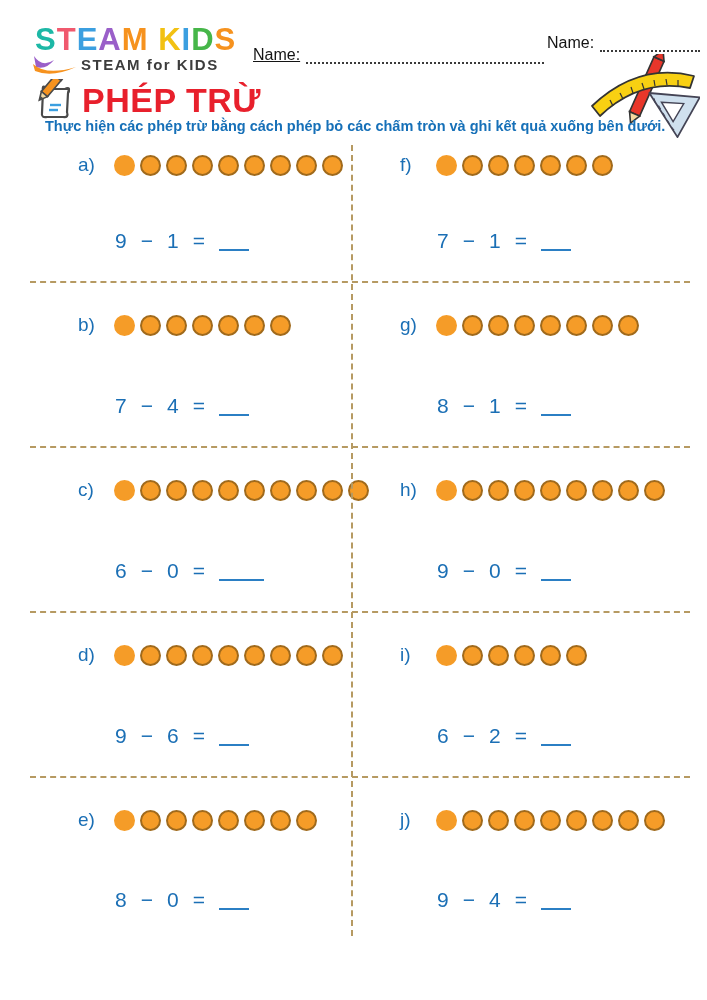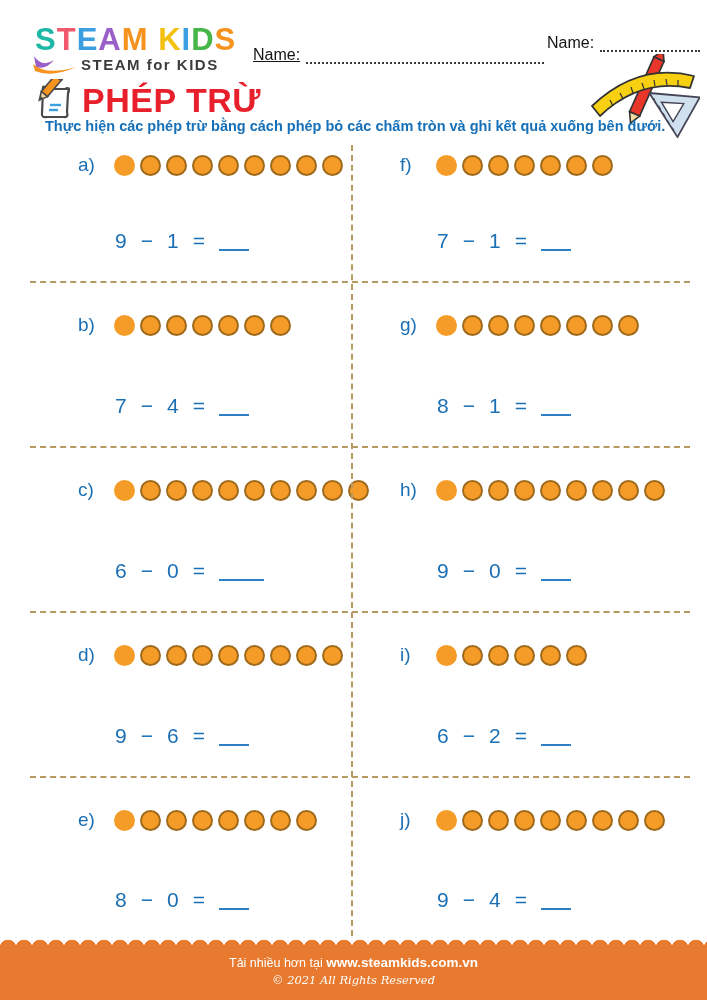--- a/index.html
+++ b/index.html
@@ -351,24 +351,14 @@
             <span>9</span>
             <span>−</span>
             <span>4</span>
             <span>=</span>
             <span class="answer-blank" style="width: 30px;"></span>
           </div>
         </div>
       </div>
     </div>
 
-  <div class="footer">
-    <div class="scallops"></div>
-    <div class="band">
-      <div class="line1">
-        <span>Tải nhiều hơn tại</span>
-        <b>www.steamkids.com.vn</b>
-      </div>
-      <div class="line2">© 2021 All Rights Reserved</div>
-    </div>
-  </div>
 
 </div>
 
 </body></html>

